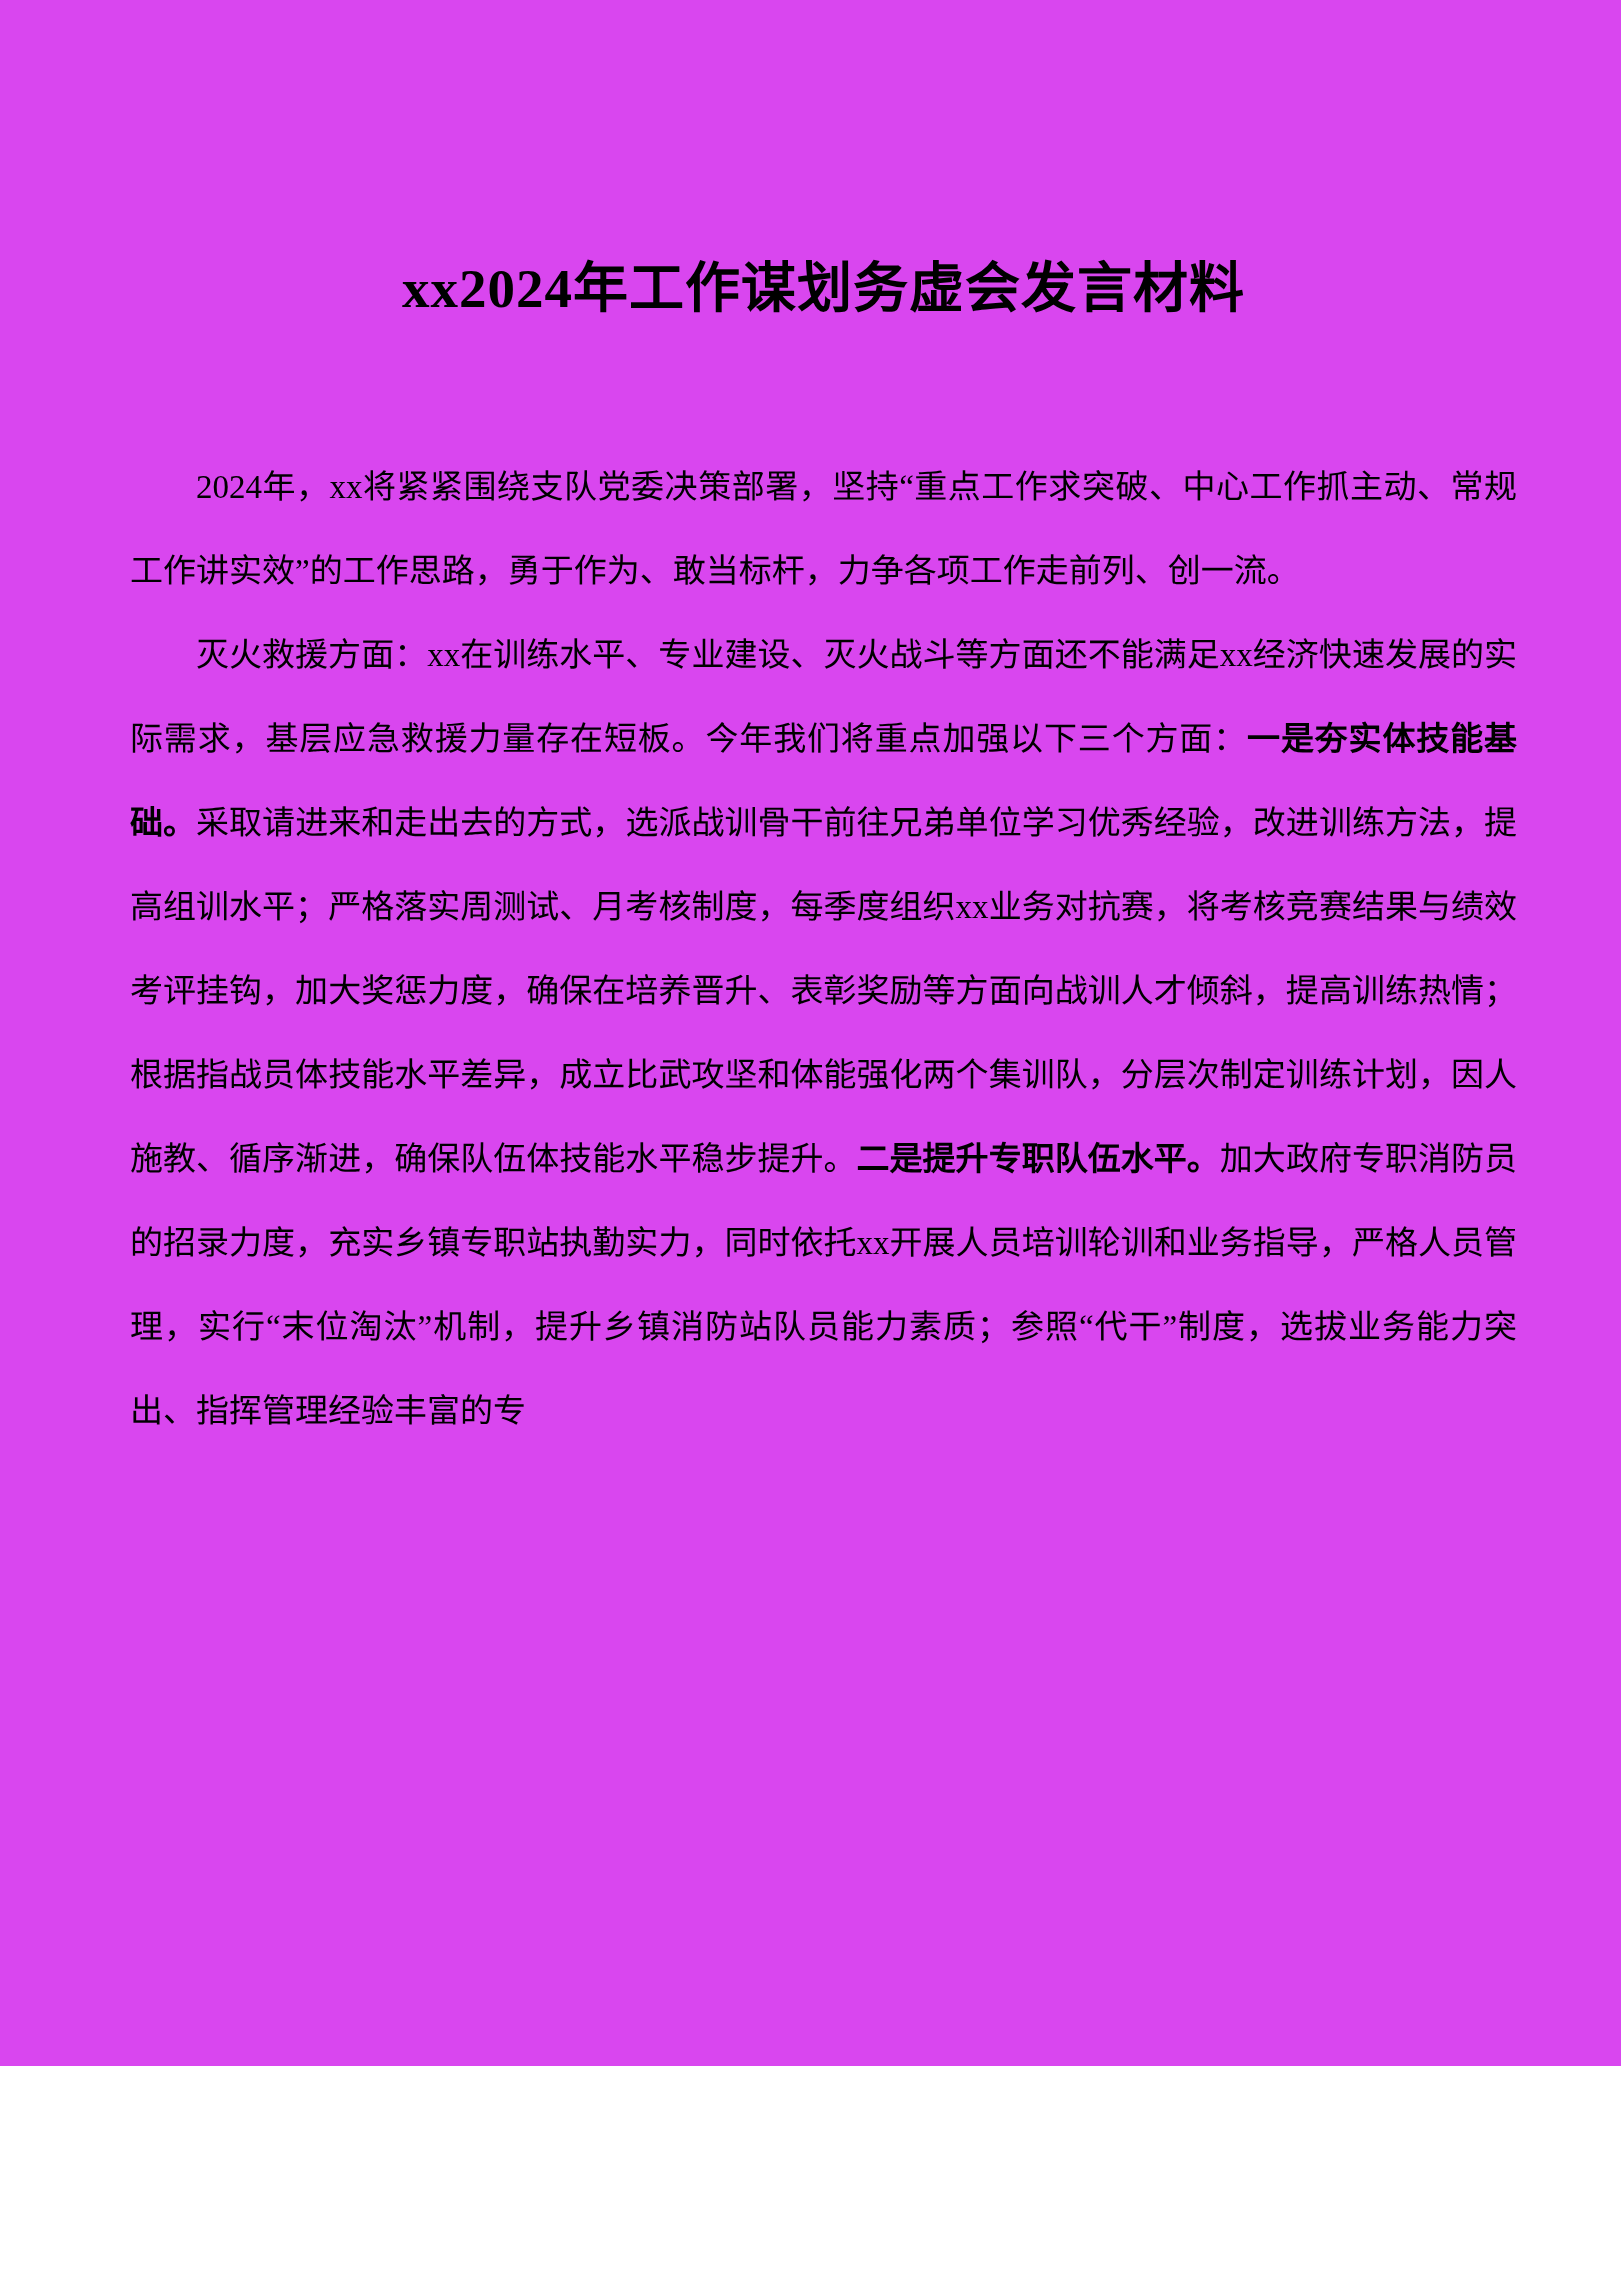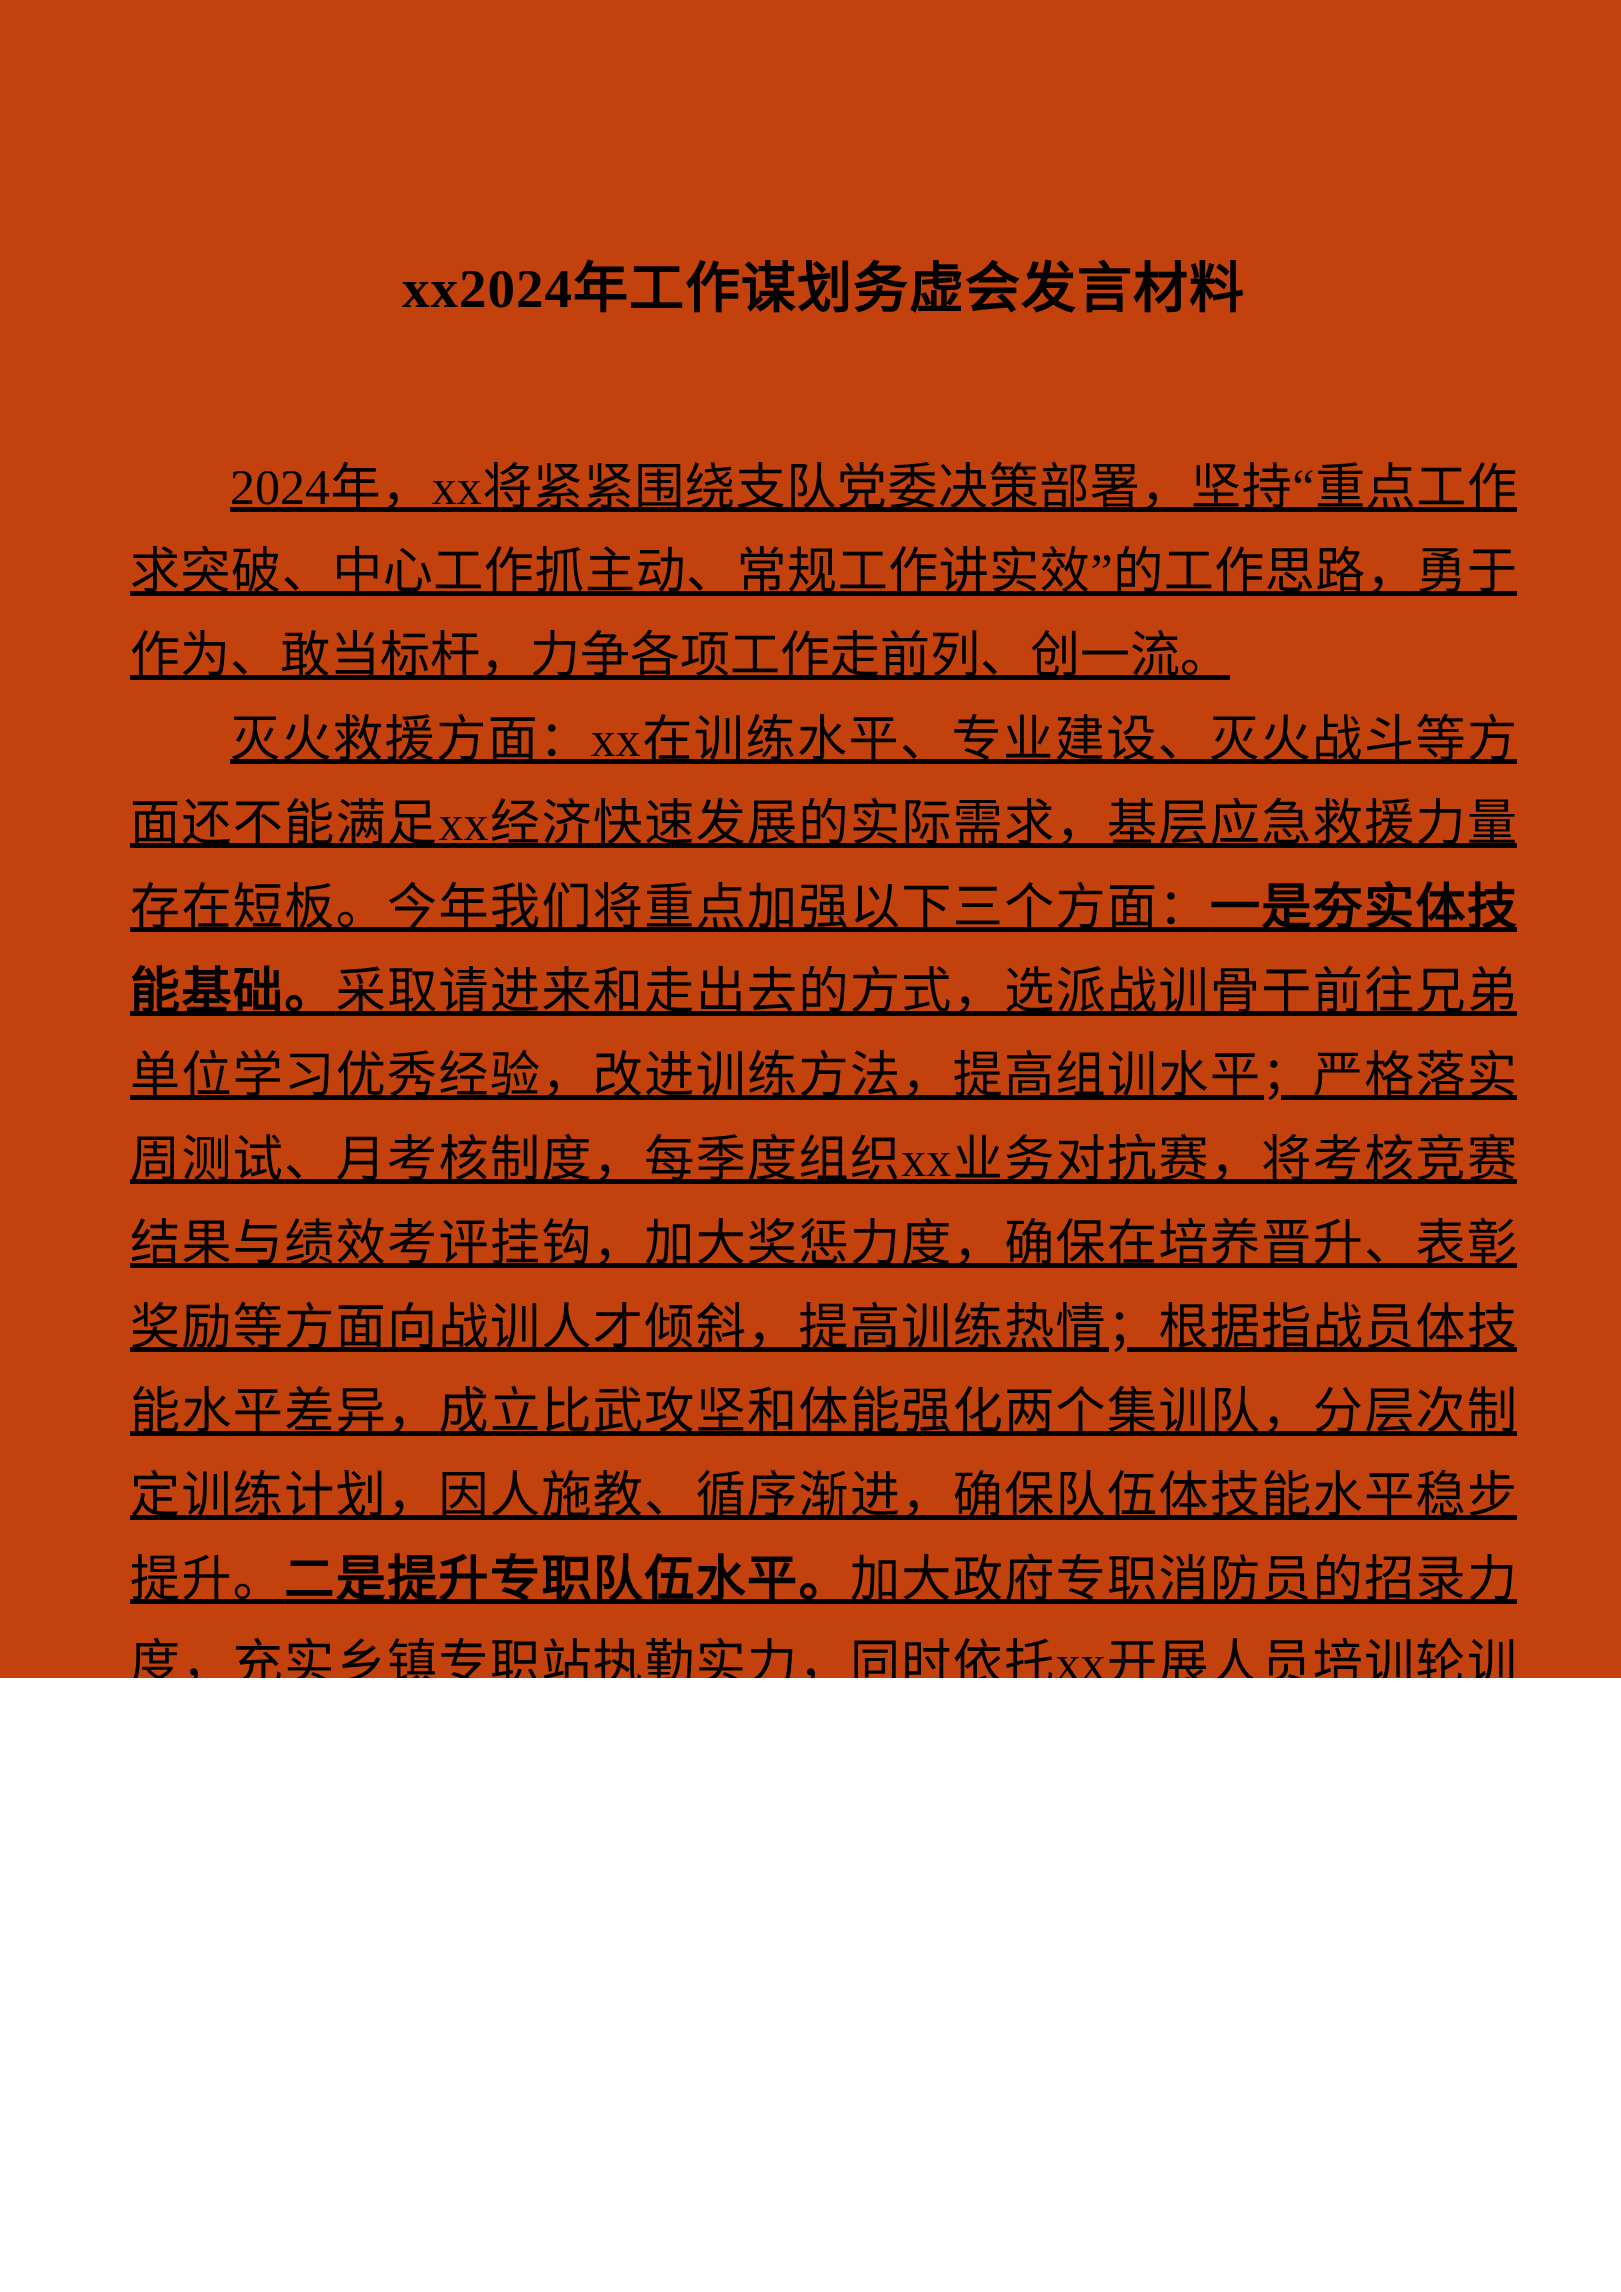--- a/index.html
+++ b/index.html
@@ -10,42 +10,41 @@
   body {
     width: 1621px;
     height: 2293px;
     font-family: "Liberation Serif", "DejaVu Serif", serif;
     color: #000000;
     overflow: hidden;
   }
   .page {
     box-sizing: border-box;
     width: 1621px;
-    height: 1678px;
-    background: #c2410c;
+    height: 2066px;
+    background: #d946ef;
     padding: 257px 104px 0 130px;
     overflow: hidden;
   }
   .doc-title {
     margin: 0 0 125px 0;
     font-size: 55px;
     line-height: 63px;
     font-weight: bold;
     text-align: center;
     letter-spacing: 1px;
   }
   .doc-body p {
     margin: 0;
-    font-size: 50px;
+    font-size: 33px;
     line-height: 84px;
     text-align: justify;
     text-justify: inter-ideograph;
     text-indent: 2em;
     word-break: break-all;
-    text-decoration: underline;
   }
   .doc-body .bold {
     font-weight: bold;
     margin-top: 36px;
   }
 </style>
 </head>
 <body>
 
 <div class="page">

